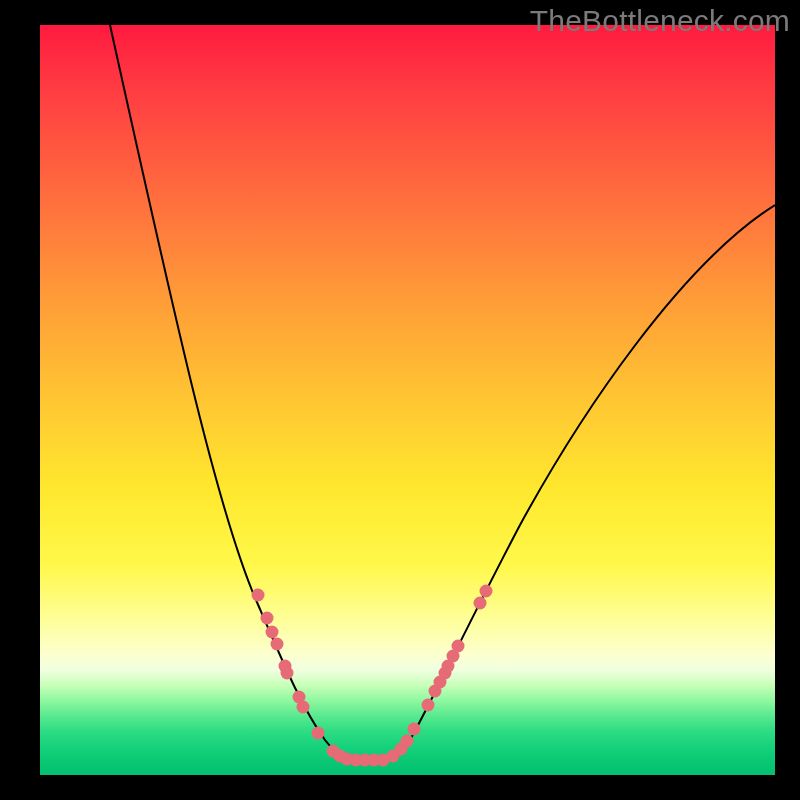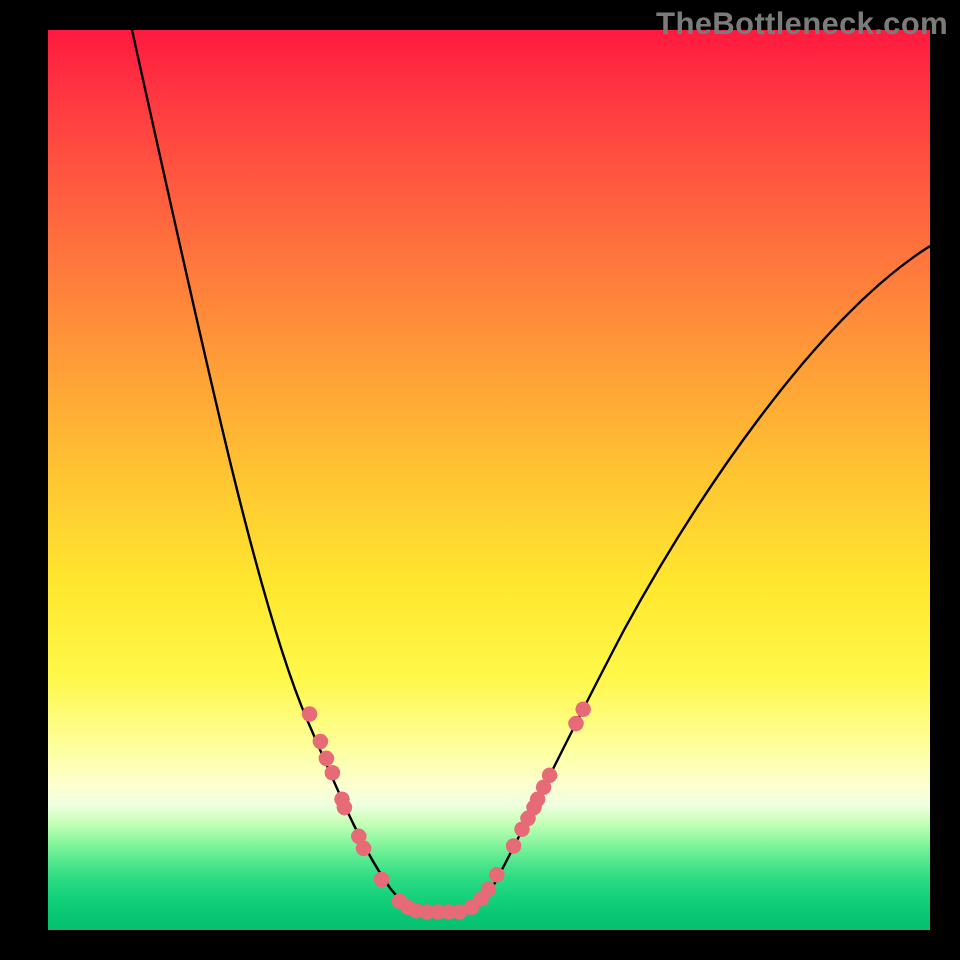--- a/index.html
+++ b/index.html
@@ -70,23 +70,22 @@
     width: 13px;
     height: 13px;
     border-radius: 50%;
     transform: translate(-50%, -50%);
   }
   .watermark {
     position: absolute;
     top: 4px;
     right: 10px;
     color: #7b7b7b;
-    font-size: 26px;
+    font-size: 30px;
     letter-spacing: 0.2px;
-    font-weight: bold;
   }
 </style>
 </head>
 <body>
 
 <div class="frame">
   <div class="plot">
     <div class="gradient"></div>
     <svg class="curve-svg" viewBox="0 0 735 750" preserveAspectRatio="none">
       <path class="curve-path" d="M 70 0 C 130 270, 175 480, 216 575 C 240 630, 260 680, 285 715 C 295 728, 305 735, 318 735 L 345 735 C 355 735, 362 728, 370 715 C 395 670, 430 595, 480 500 C 540 390, 640 240, 735 180"></path>

